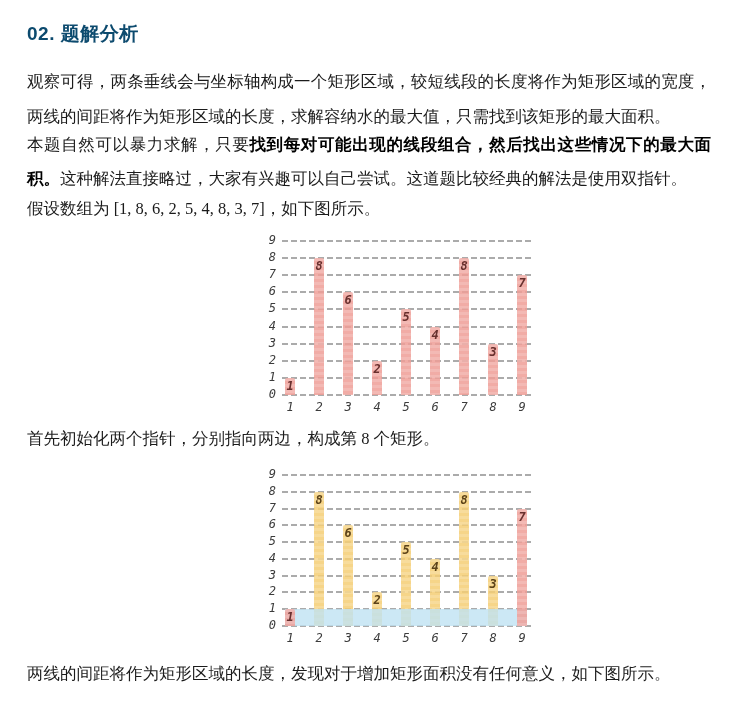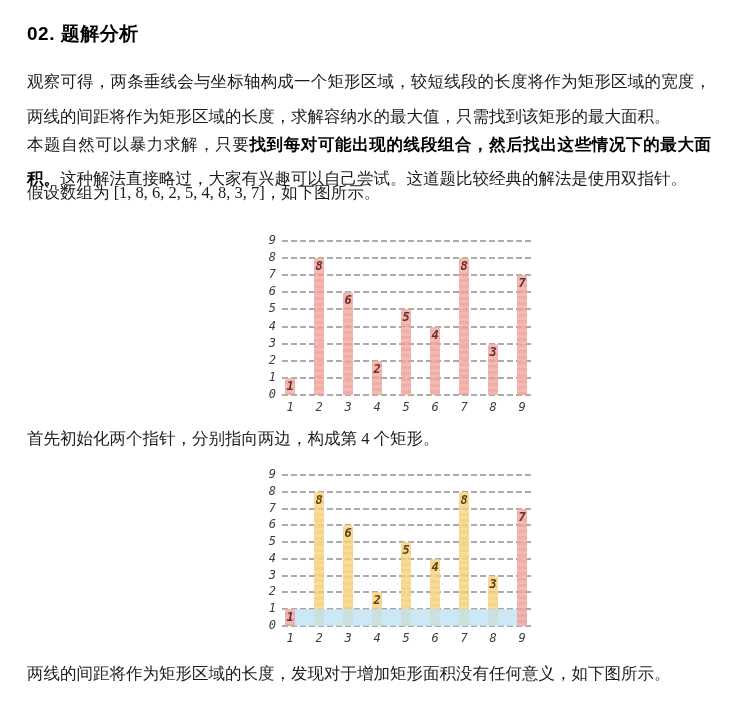--- a/index.html
+++ b/index.html
@@ -24,21 +24,21 @@
     position: absolute;
     left: 27px;
     width: 684px;
     font-size: 16.5px;
     line-height: 34px;
     text-align: justify;
   }
   .p1 { top: 47px; line-height: 35px; }
   .p2 { top: 111px; }
   .p2 b { color: #000; }
-  .p3 { top: 166px; line-height: 30px; margin-top: 12px; }
+  .p3 { top: 182px; line-height: 30px; margin-top: 12px; }
   .p4 { top: 407px; line-height: 30px; }
   .p5 { top: 642px; line-height: 30px; }
 
   
   .chart { position: absolute; }
   .chart1 { left: 242px; top: 225px; width: 250px; height: 154px; }
   .chart2 { left: 242px; top: 459px; width: 250px; height: 151px; }
 
   .gridline {
     position: absolute;
@@ -74,21 +74,21 @@
     font-weight: bold;
     font-size: 12px;
   }
   .water { position: absolute; bottom: 0; z-index: 3; }
 </style>
 </head>
 <body>
 
 <div class="page">
 
-  <h1 class="heading" style="color: #000000;">02. 题解分析</h1>
+  <h1 class="heading" style="color: #0c4a6e;">02. 题解分析</h1>
 
   <p class="para p2"><span>本题自然可以暴力求解，只要</span><b>找到每对可能出现的线段组合，然后找出这些情况下的最大面积。</b><span>这种解法直接略过，大家有兴趣可以自己尝试。这道题比较经典的解法是使用双指针。</span></p>
 
   <p class="para p1">观察可得，两条垂线会与坐标轴构成一个矩形区域，较短线段的长度将作为矩形区域的宽度，两线的间距将作为矩形区域的长度，求解容纳水的最大值，只需找到该矩形的最大面积。</p>
 
   <p class="para p3">假设数组为 [1, 8, 6, 2, 5, 4, 8, 3, 7]，如下图所示。</p>
 
   <figure class="chart chart1">
       <div class="gridline" style="top: 153px;"></div>
       <div class="ytick" style="top: 146px;">0</div>
@@ -141,21 +141,21 @@
       <div class="bar" style="left: 206px; height: 51.3333px; background-color: rgba(238, 158, 151, 0.85);">
         <span class="bar-label" style="color: rgb(104, 48, 46);">3</span>
       </div>
       <div class="xtick" style="left: 201px; top: 159px;">8</div>
       <div class="bar" style="left: 235px; height: 119.778px; background-color: rgba(238, 158, 151, 0.85);">
         <span class="bar-label" style="color: rgb(104, 48, 46);">7</span>
       </div>
       <div class="xtick" style="left: 230px; top: 159px;">9</div>
     </figure>
 
-  <p class="para p4">首先初始化两个指针，分别指向两边，构成第 4 个矩形。</p>
+  <p class="para p4">首先初始化两个指针，分别指向两边，构成第 8 个矩形。</p>
 
   <figure class="chart chart2">
       <div class="gridline" style="top: 150px;"></div>
       <div class="ytick" style="top: 143px;">0</div>
       <div class="gridline" style="top: 133.222px;"></div>
       <div class="ytick" style="top: 126.222px;">1</div>
       <div class="gridline" style="top: 116.444px;"></div>
       <div class="ytick" style="top: 109.444px;">2</div>
       <div class="gridline" style="top: 99.6667px;"></div>
       <div class="ytick" style="top: 92.6667px;">3</div>

